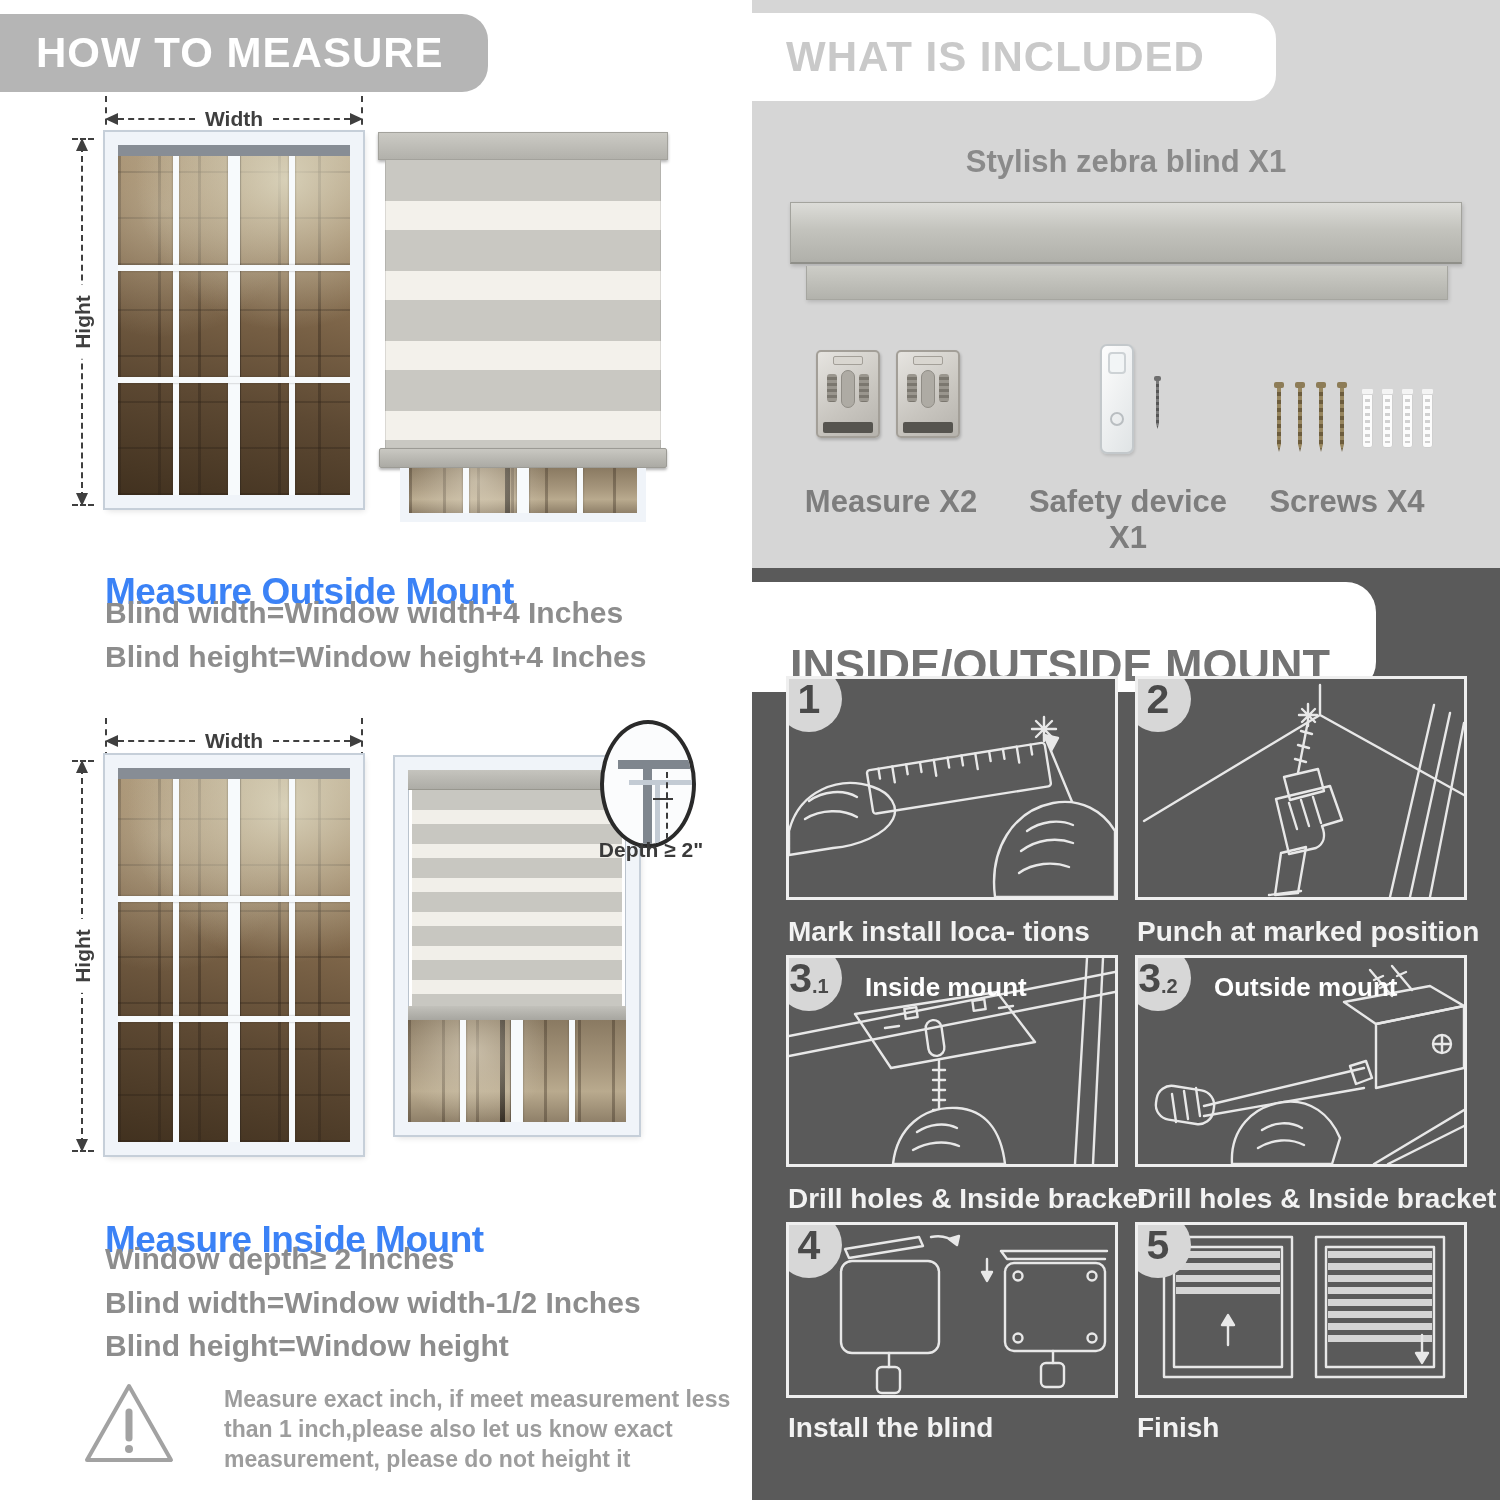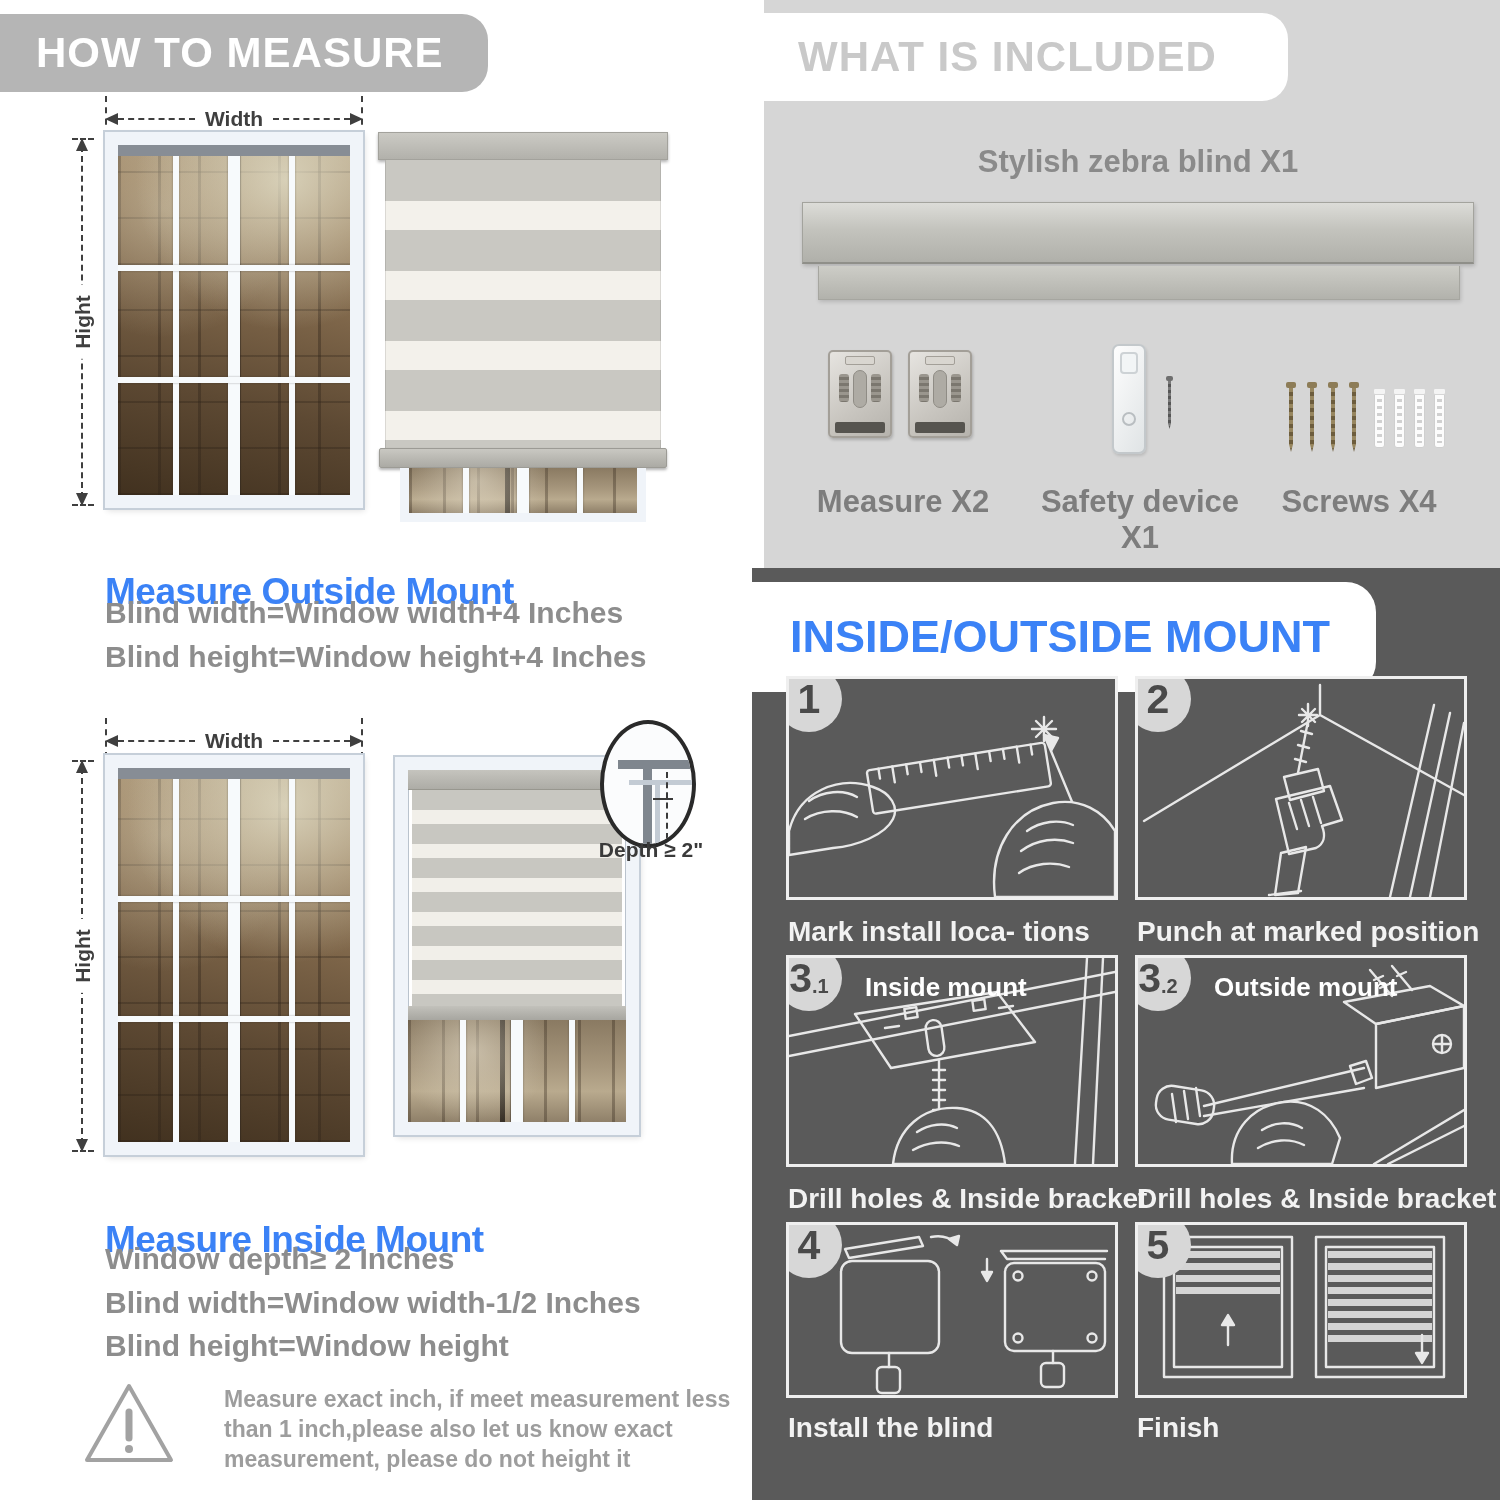--- a/index.html
+++ b/index.html
@@ -7,21 +7,21 @@
           font-family:"Liberation Sans",sans-serif;-webkit-font-smoothing:antialiased;}
   .canvas *{box-sizing:border-box;}
 
   
   .banner{position:absolute;display:flex;align-items:center;font-weight:bold;letter-spacing:1px;}
   .how-banner{left:0;top:14px;width:488px;height:78px;background:#b5b5b5;border-radius:0 26px 26px 0;
               color:#ffffff;font-size:42px;padding-left:36px;}
   .included-banner{left:0;top:13px;width:524px;height:88px;background:#ffffff;border-radius:0 26px 26px 0;
               color:#c9c9c9;font-size:42px;padding-left:34px;}
   .mount-banner{left:0;top:14px;width:624px;height:110px;background:#ffffff;border-radius:0 30px 30px 0;
-              color:#3b82f6;font-size:45px;padding-left:38px;letter-spacing:0;}
+              color:#737373;font-size:45px;padding-left:38px;letter-spacing:0;align-items:flex-end;}
 
   
   .h2{position:absolute;left:105px;font-size:37px;font-weight:bold;color:#3b82f6;letter-spacing:-0.5px;}
   .rule{position:absolute;left:105px;font-size:30px;font-weight:bold;color:#8d8d8d;margin:0;}
 
   
   .harrow{position:absolute;height:30px;display:flex;align-items:center;color:#3f3f3f;}
   .harrow .seg{flex:1;border-top:2px dashed #3f3f3f;}
   .harrow .lab{margin:12px 10px;font-size:21px;font-weight:bold;}
   .ah{width:0;height:0;}
@@ -92,21 +92,21 @@
   .mag-tee{position:absolute;left:56%;top:62%;width:20px;border-top:2px solid #3a3a3a;height:0;}
   .depth-label{position:absolute;left:584px;top:838px;width:134px;text-align:center;
                font-size:21px;font-weight:bold;color:#3a3a3a;z-index:6;}
 
   
   .warning{position:absolute;left:82px;top:1378px;display:flex;align-items:flex-start;}
   .warn-text{margin-left:48px;margin-top:6px;font-size:23px;font-weight:bold;color:#9d9d9d;line-height:30px;}
 
   
   .right-panel{position:absolute;left:752px;top:0;width:748px;height:1500px;}
-  .included-area{position:absolute;left:0;top:0;right:0;height:672px;background:#d6d6d6;margin-left:12px;}
+  .included-area{position:absolute;left:0;top:0;right:0;height:672px;background:#d6d6d6;}
   .mount-area{position:absolute;left:0;top:568px;right:0;bottom:0;background:#5a5a5a;}
 
   .blind-label{position:absolute;top:144px;left:40px;width:668px;text-align:center;
                font-weight:bold;font-size:31px;color:#8a8a8a;}
   .headrail-main{position:absolute;left:38px;top:202px;width:672px;height:62px;
       background:linear-gradient(to bottom,#dcdcd8 0%,#c3c3bd 45%,#b0b0aa 100%);
       border:1px solid #a3a39d;border-bottom:2px solid #8f8f89;box-shadow:1px 2px 4px rgba(0,0,0,.18);}
   .headrail-lip{position:absolute;left:54px;top:266px;width:642px;height:34px;
       background:linear-gradient(to bottom,#cdcdc7,#b2b2ac);border:1px solid #a6a6a0;border-top:none;
       box-shadow:1px 2px 4px rgba(0,0,0,.15);}

